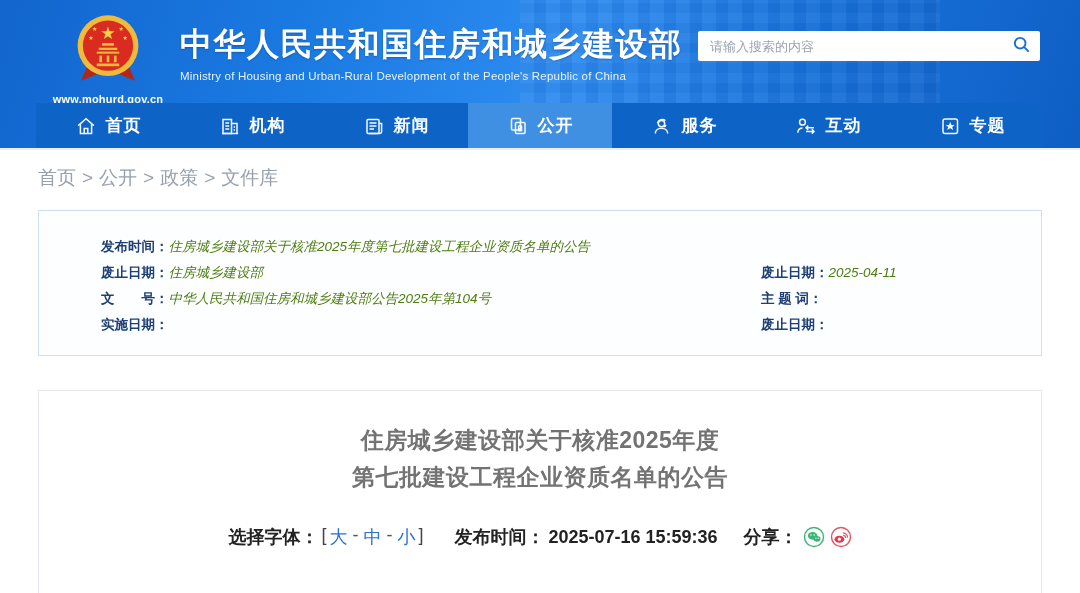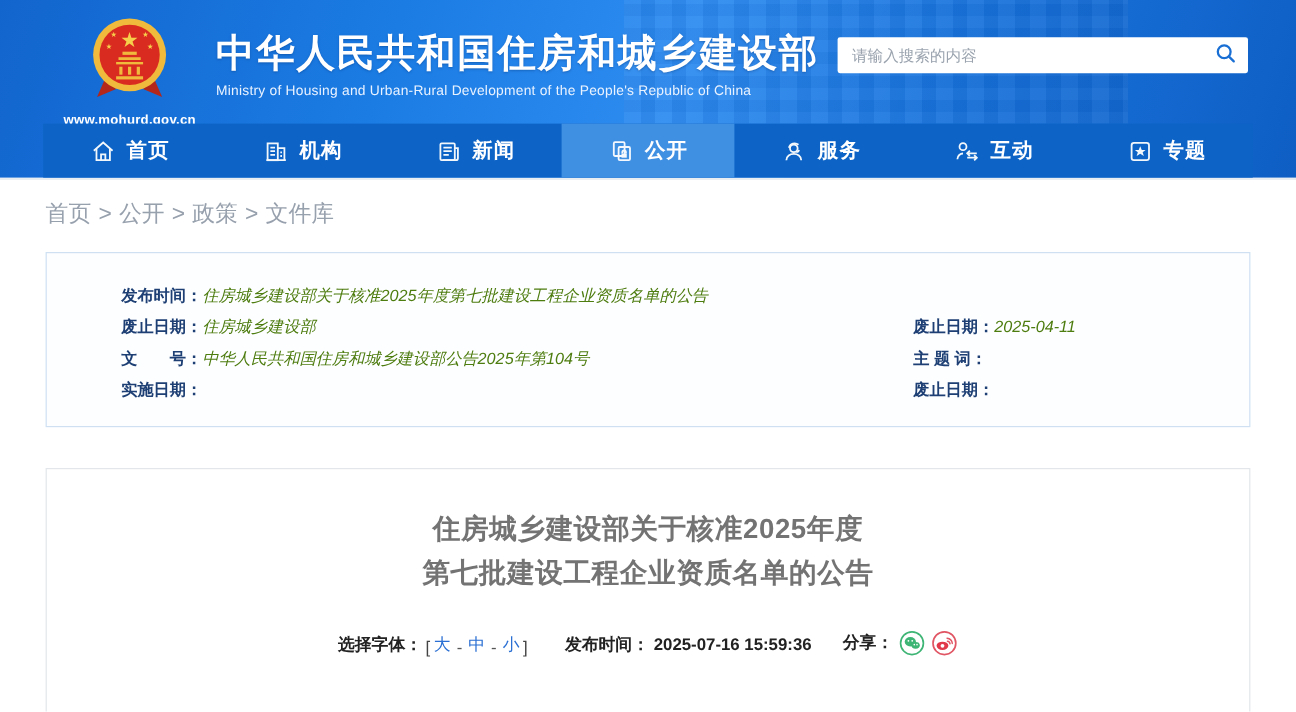--- a/index.html
+++ b/index.html
@@ -50,22 +50,22 @@
   .meta-row { display:flex; line-height:26px; }
   .meta-cell-left { width:660px; }
   .meta-cell-right { flex:1; }
   .meta-label { font-weight:bold; color:#1d3f74; white-space:pre; }
   .meta-value { color:#4d7c0f;font-style:italic; }
 
   
   .article-box { margin:34px 38px 0; border:1px solid #e3e6ea; background:#fff;
     height:300px; text-align:center; padding-top:31px; }
   .article-title { font-size:23px; font-weight:bold; color:#737373; line-height:37px; letter-spacing:.5px; }
-  .article-meta { margin-top:29px; display:flex; justify-content:center; align-items:flex-end;
-    font-size:14px; color:#2b2b2b; }
+  .article-meta { margin-top:29px; display:flex; justify-content:center; align-items:flex-start;
+    font-size:18px; color:#2b2b2b; }
   .meta-strong { font-weight:bold; color:#222; }
   .bracket { color:#444; margin:0 3px; }
   .font-link { color:#2a6fd3; cursor:pointer; }
   .dash { color:#555; margin:0 5px; }
   .pub-group { margin-left:28px; }
   .pub-time { font-weight:600; margin-left:4px; color:#222; }
   .share-group { margin-left:26px; display:flex; align-items:center; gap:5px; }
   .share-icon { display:flex; cursor:pointer; }
 </style>
 </head>

